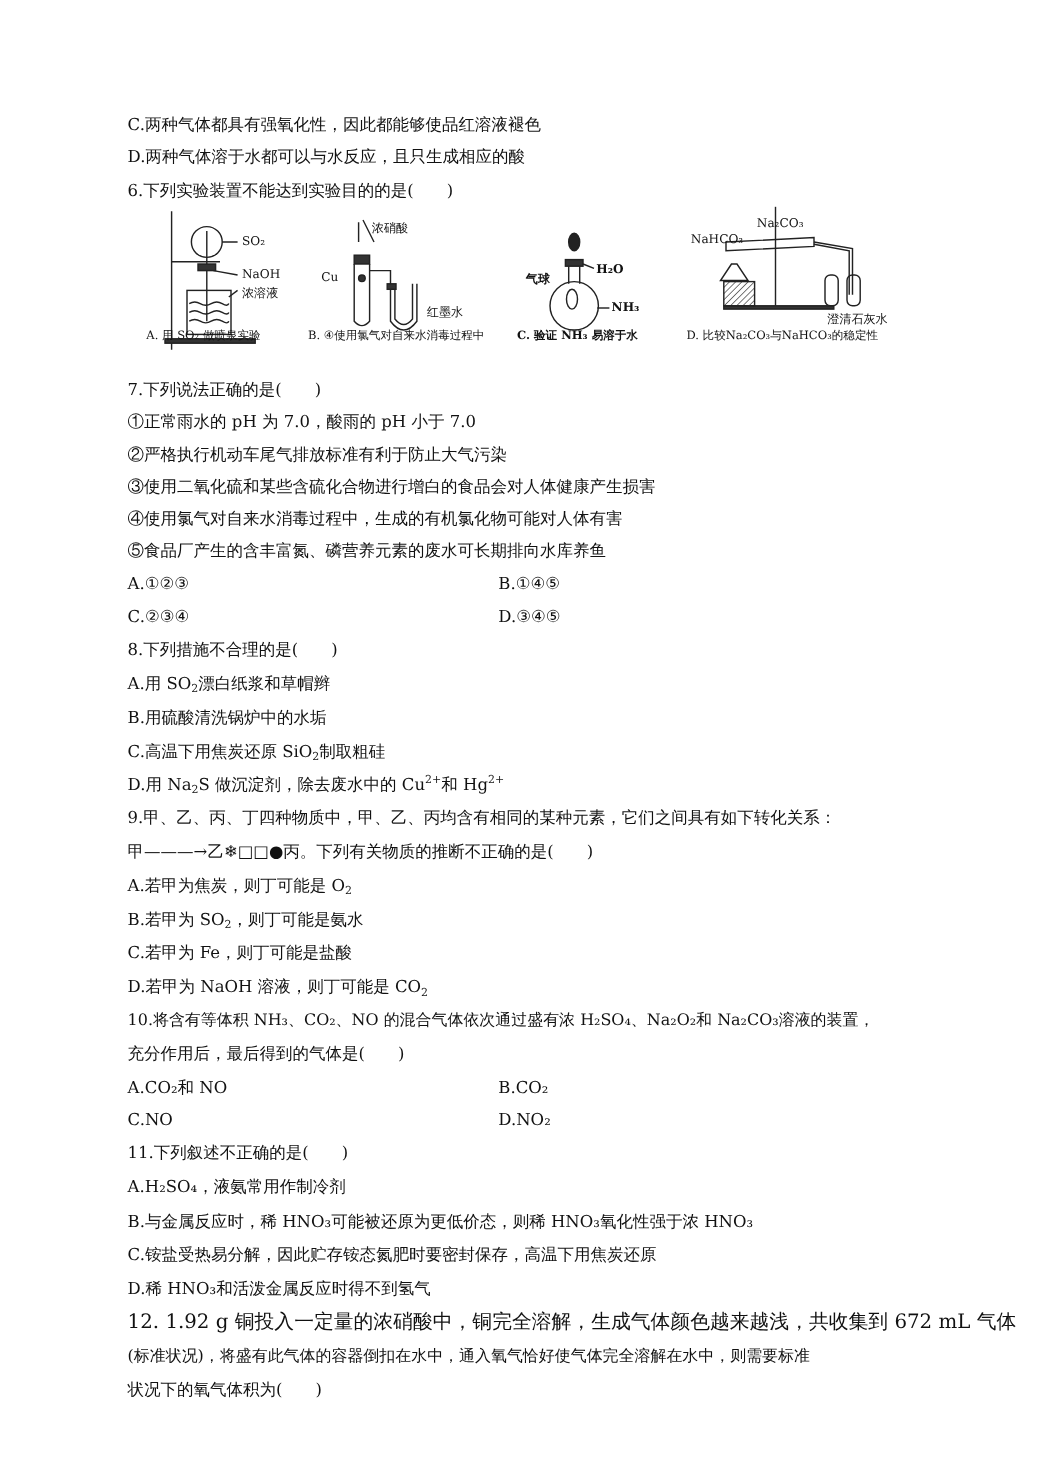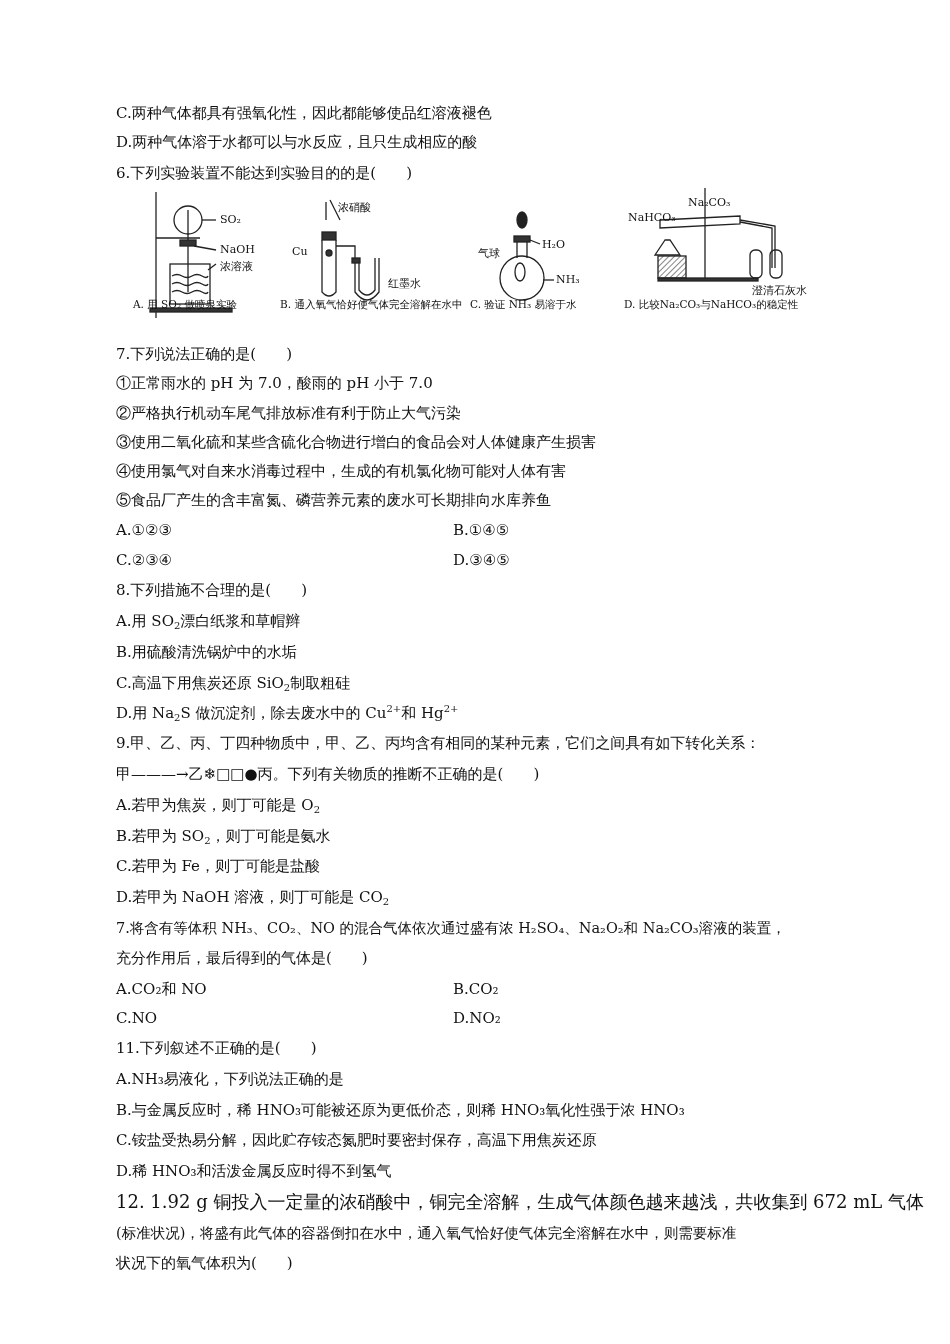--- a/index.html
+++ b/index.html
@@ -52,24 +52,24 @@
       <circle cx="49" cy="73" r="3" fill="#333"></circle>
       <path d="M56 66 H75 V82"></path>
       <path d="M75 82 V112 q12 16 24 0 V78 M79 82 V110 q8 10 16 0 V78"></path>
       <rect x="72" y="78" width="8" height="5" fill="#333"></rect>
       <line x1="50" y1="20" x2="60" y2="40"></line>
     </g>
   </svg>
   <span class="lbl" style="left:58px;top:20px">浓硝酸</span>
   <span class="lbl" style="left:12px;top:65px">Cu</span>
   <span class="lbl" style="left:108px;top:96px">红墨水</span>
-  <span class="cap" style="left:0px">B. 通入氧气恰好使气体完全溶解在水中</span>
+  <span class="cap" style="left:0px">B. ④使用氯气对自来水消毒过程中</span>
 </div>
 
-<div class="fig" style="left:470px;width:120px;">
+<div class="fig" style="left:470px;width:120px;font-weight:bold;">
   <svg width="120" height="140">
     <g stroke="#222" fill="none" stroke-width="1.3">
       <ellipse cx="52" cy="40" rx="5" ry="8" fill="#222"></ellipse>
       <rect x="44" y="56" width="16" height="6" fill="#333"></rect>
       <path d="M47 62 V78 M57 62 V78"></path>
       <circle cx="52" cy="98" r="22"></circle>
       <ellipse cx="50" cy="92" rx="5" ry="9"></ellipse>
       <line x1="60" y1="60" x2="70" y2="64"></line>
       <line x1="73" y1="100" x2="84" y2="100"></line>
     </g>
@@ -121,28 +121,28 @@
 <div class="line" style="top:657px"><span>C.高温下用焦炭还原 SiO</span><sub>2</sub><span>制取粗硅</span></div>
 <div class="line" style="top:687px"><span>D.用 Na</span><sub>2</sub><span>S 做沉淀剂，除去废水中的 Cu</span><sup>2+</sup><span>和 Hg</span><sup>2+</sup></div>
 
 <div class="line" style="top:717px">9.甲、乙、丙、丁四种物质中，甲、乙、丙均含有相同的某种元素，它们之间具有如下转化关系：</div>
 <div class="line" style="top:748px">甲———→乙❄□□●丙。下列有关物质的推断不正确的是(　　)</div>
 <div class="line" style="top:779px"><span>A.若甲为焦炭，则丁可能是 O</span><sub>2</sub></div>
 <div class="line" style="top:810px"><span>B.若甲为 SO</span><sub>2</sub><span>，则丁可能是氨水</span></div>
 <div class="line" style="top:840px">C.若甲为 Fe，则丁可能是盐酸</div>
 <div class="line" style="top:871px"><span>D.若甲为 NaOH 溶液，则丁可能是 CO</span><sub>2</sub></div>
 
-<div class="line" style="top:902px;font-size:14.5px">7.将含有等体积 NH₃、CO₂、NO 的混合气体依次通过盛有浓 H₂SO₄、Na₂O₂和 Na₂CO₃溶液的装置，</div>
+<div class="line" style="top:902px;font-size:14.5px">10.将含有等体积 NH₃、CO₂、NO 的混合气体依次通过盛有浓 H₂SO₄、Na₂O₂和 Na₂CO₃溶液的装置，</div>
 <div class="line" style="top:932px">充分作用后，最后得到的气体是(　　)</div>
 <div class="line" style="top:963px">A.CO₂和 NO</div>
 <div class="line col2" style="top:963px">B.CO₂</div>
 <div class="line" style="top:992px">C.NO</div>
 <div class="line col2" style="top:992px">D.NO₂</div>
 
 <div class="line" style="top:1022px">11.下列叙述不正确的是(　　)</div>
-<div class="line" style="top:1053px">A.NH₃易液化，下列说法正确的是</div>
+<div class="line" style="top:1053px">A.H₂SO₄，液氨常用作制冷剂</div>
 <div class="line" style="top:1084px">B.与金属反应时，稀 HNO₃可能被还原为更低价态，则稀 HNO₃氧化性强于浓 HNO₃</div>
 <div class="line" style="top:1114px">C.铵盐受热易分解，因此贮存铵态氮肥时要密封保存，高温下用焦炭还原</div>
 <div class="line" style="top:1145px">D.稀 HNO₃和活泼金属反应时得不到氢气</div>
 
 <div class="line" style="top:1176px;font-size:18px">12. 1.92 g 铜投入一定量的浓硝酸中，铜完全溶解，生成气体颜色越来越浅，共收集到 672 mL 气体</div>
 <div class="line" style="top:1207px;font-size:14.5px">(标准状况)，将盛有此气体的容器倒扣在水中，通入氧气恰好使气体完全溶解在水中，则需要标准</div>
 <div class="line" style="top:1237px">状况下的氧气体积为(　　)</div>
 
 </body></html>

